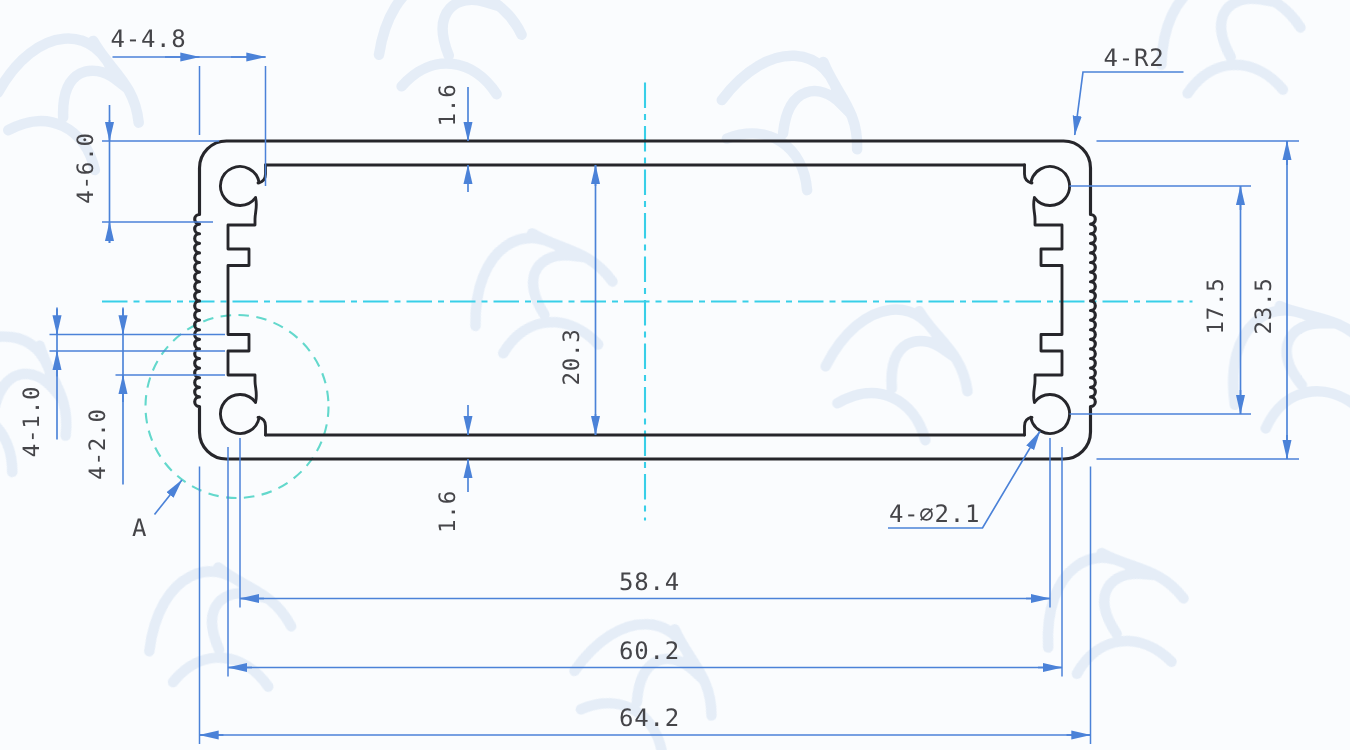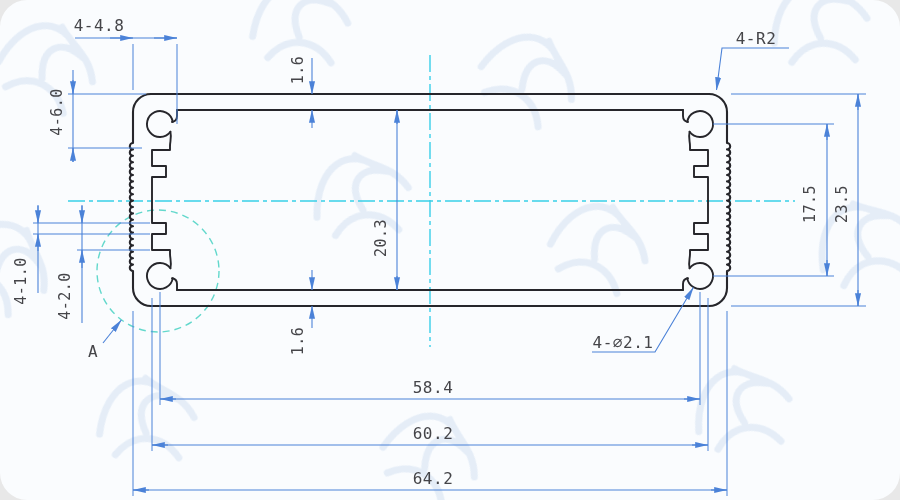--- a/index.html
+++ b/index.html
@@ -1,20 +1,19 @@
 <!DOCTYPE html>
 <html><head>
 <meta charset="utf-8">
 <style>
   html,body{margin:0;padding:0;background:#e8e8e8;}
   #stage{
     position:relative;width:900px;height:500px;overflow:hidden;
     background:var(--background,#fafcfe);
     font-family:"DejaVu Sans Mono","Liberation Mono",monospace;
-    border-radius:27px;
   }
   svg{display:block}
   .profile{stroke:var(--profile,#26262b);fill:none;stroke-width:2.1;stroke-linejoin:round;stroke-linecap:round;}
   .profile.thin{stroke-width:1.9;}
   .dimline{stroke:var(--dimension,#4b82d8);fill:none;stroke-width:1.1;}
   .extline{stroke:var(--dimension,#4b82d8);fill:none;stroke-width:1;}
   .arrowseg{stroke:var(--dimension,#4b82d8);fill:none;stroke-width:1.1;}
   marker path{fill:var(--dimension,#4b82d8);}
   .cline{stroke:var(--centerline,#38cfe8);fill:none;stroke-width:1.4;stroke-dasharray:17 4 4 4;}
   .detailcircle{stroke:var(--detail,#63d8cc);fill:none;stroke-width:1.4;stroke-dasharray:7 5;}

